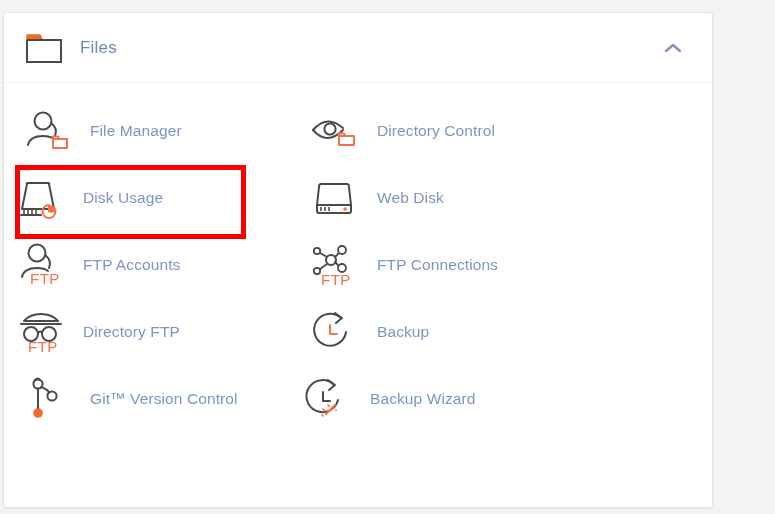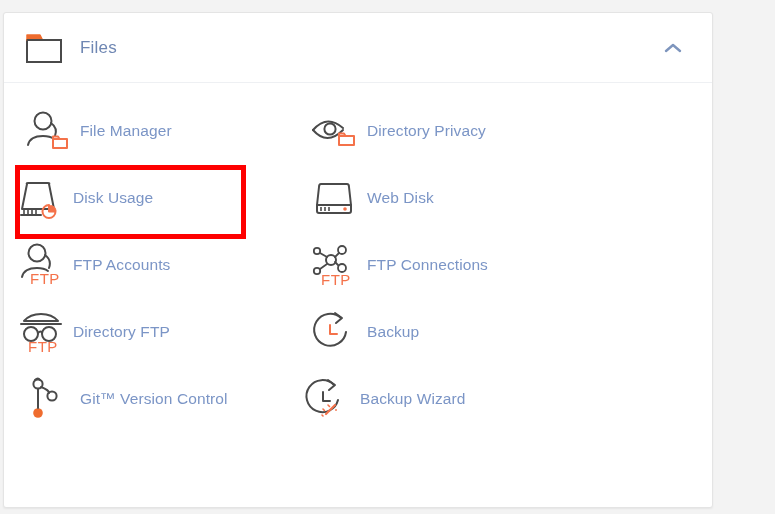--- a/index.html
+++ b/index.html
@@ -99,21 +99,21 @@
   .item-icon {
     width: 54px;
     height: 50px;
     flex: none;
     display: flex;
     align-items: center;
     justify-content: flex-start;
   }
 
   .item-label {
-    margin-left: 4px;
+    margin-left: 14px;
     font-size: 15.5px;
     color: #7b95c6;
     white-space: nowrap;
     letter-spacing: 0.1px;
     text-align: center;
   }
 
   
   .highlight-box {
     position: absolute;
@@ -168,21 +168,21 @@
       <div class="grid-item col-a">
         <span class="item-icon">
           <svg width="54" height="46" viewBox="0 0 54 46">
             <path d="M4 22 Q18 6 34 20" fill="none" stroke="#4a4a4a" stroke-width="2" stroke-linecap="round"></path>
             <path d="M4 22 Q18 38 34 22" fill="none" stroke="#4a4a4a" stroke-width="2" stroke-linecap="round"></path>
             <circle cx="21" cy="21" r="5.6" fill="none" stroke="#4a4a4a" stroke-width="2"></circle>
             <path d="M30 28 L30 37 L45 37 L45 28 Z" fill="none" stroke="#f4724a" stroke-width="2" stroke-linejoin="round"></path>
             <path d="M30 28 L30 25.5 L35 25.5 L36.5 28 Z" fill="none" stroke="#f4724a" stroke-width="2" stroke-linejoin="round"></path>
           </svg>
         </span>
-        <span class="item-label">Directory Privacy</span>
+        <span class="item-label">Directory Control</span>
       </div>
 
       <div class="grid-item col-b">
         <span class="item-icon">
           <svg width="50" height="46" viewBox="0 0 50 46">
             <path d="M12 9 Q11 8 13 8 L33 8 Q35 8 34 9 L39 34 L7 34 Z" fill="none" stroke="#4a4a4a" stroke-width="2" stroke-linejoin="round"></path>
             <path d="M7 34 L39 34" stroke="#4a4a4a" stroke-width="2"></path>
             <path d="M6 40 L26 40" stroke="#4a4a4a" stroke-width="2" stroke-linecap="round"></path>
             <path d="M9 35 L9 40 M13 35 L13 40 M17 35 L17 40 M21 35 L21 40" stroke="#4a4a4a" stroke-width="1.6"></path>
             <path d="M34 30 A6.5 6.5 0 1 0 40.5 36.5 L34 36.5 Z" fill="none" stroke="#f4724a" stroke-width="2" stroke-linejoin="round"></path>

